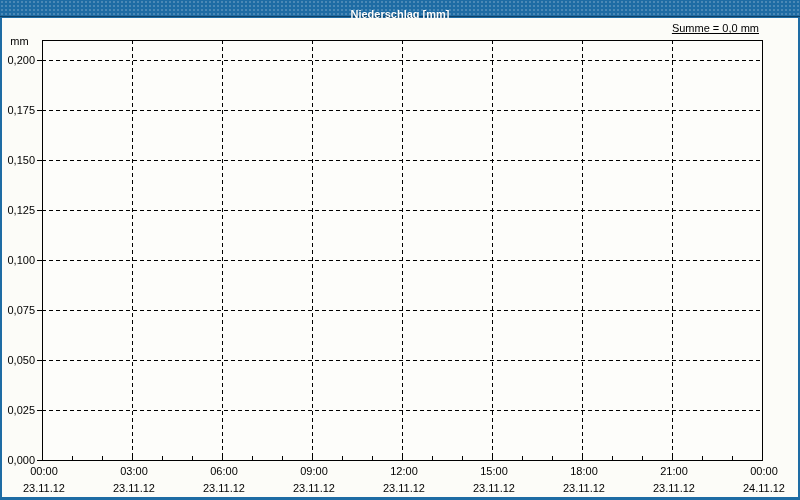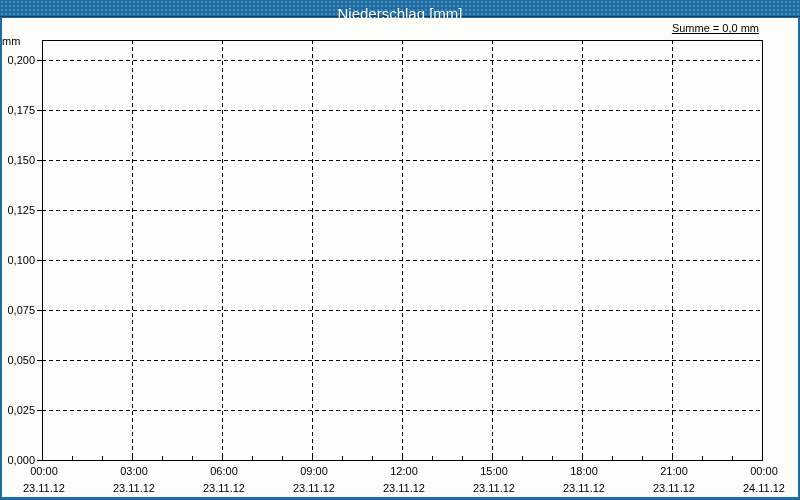--- a/index.html
+++ b/index.html
@@ -19,22 +19,22 @@
     height: 17px;
     background-color: #1e6ca4;
     background-image: radial-gradient(rgba(255,255,255,0.20) 1px, transparent 1px);
     background-size: 4px 4px;
     border-bottom: 1px solid #0d4066;
     text-align: center;
   }
   .titlebar .title {
     display: inline-block;
     color: #ffffff;
-    font-size: 15px;
-    font-weight: normal;
+    font-size: 11px;
+    font-weight: bold;
     line-height: 16px;
     text-shadow: 0 1px 1px rgba(0,0,0,0.35);
     white-space: nowrap;
     margin-top: 6px;
   }
 
   .content {
     position: absolute;
     top: 18px; left: 2px; right: 2px; bottom: 3px;
     background: #fcfcf8;
@@ -48,21 +48,21 @@
     color: #000000;
     white-space: nowrap;
     text-decoration: underline;
   }
 
   .unit-label {
     position: absolute;
     top: 17px;
     left: 0;
     width: 35px;
-    text-align: left;
+    text-align: center;
     font-size: 11px;
     color: #000000;
   }
 
   #chart-svg { position: absolute; top: 0; left: 0; display: block; }
 </style>
 </head>
 <body>
 
 <div class="window">

